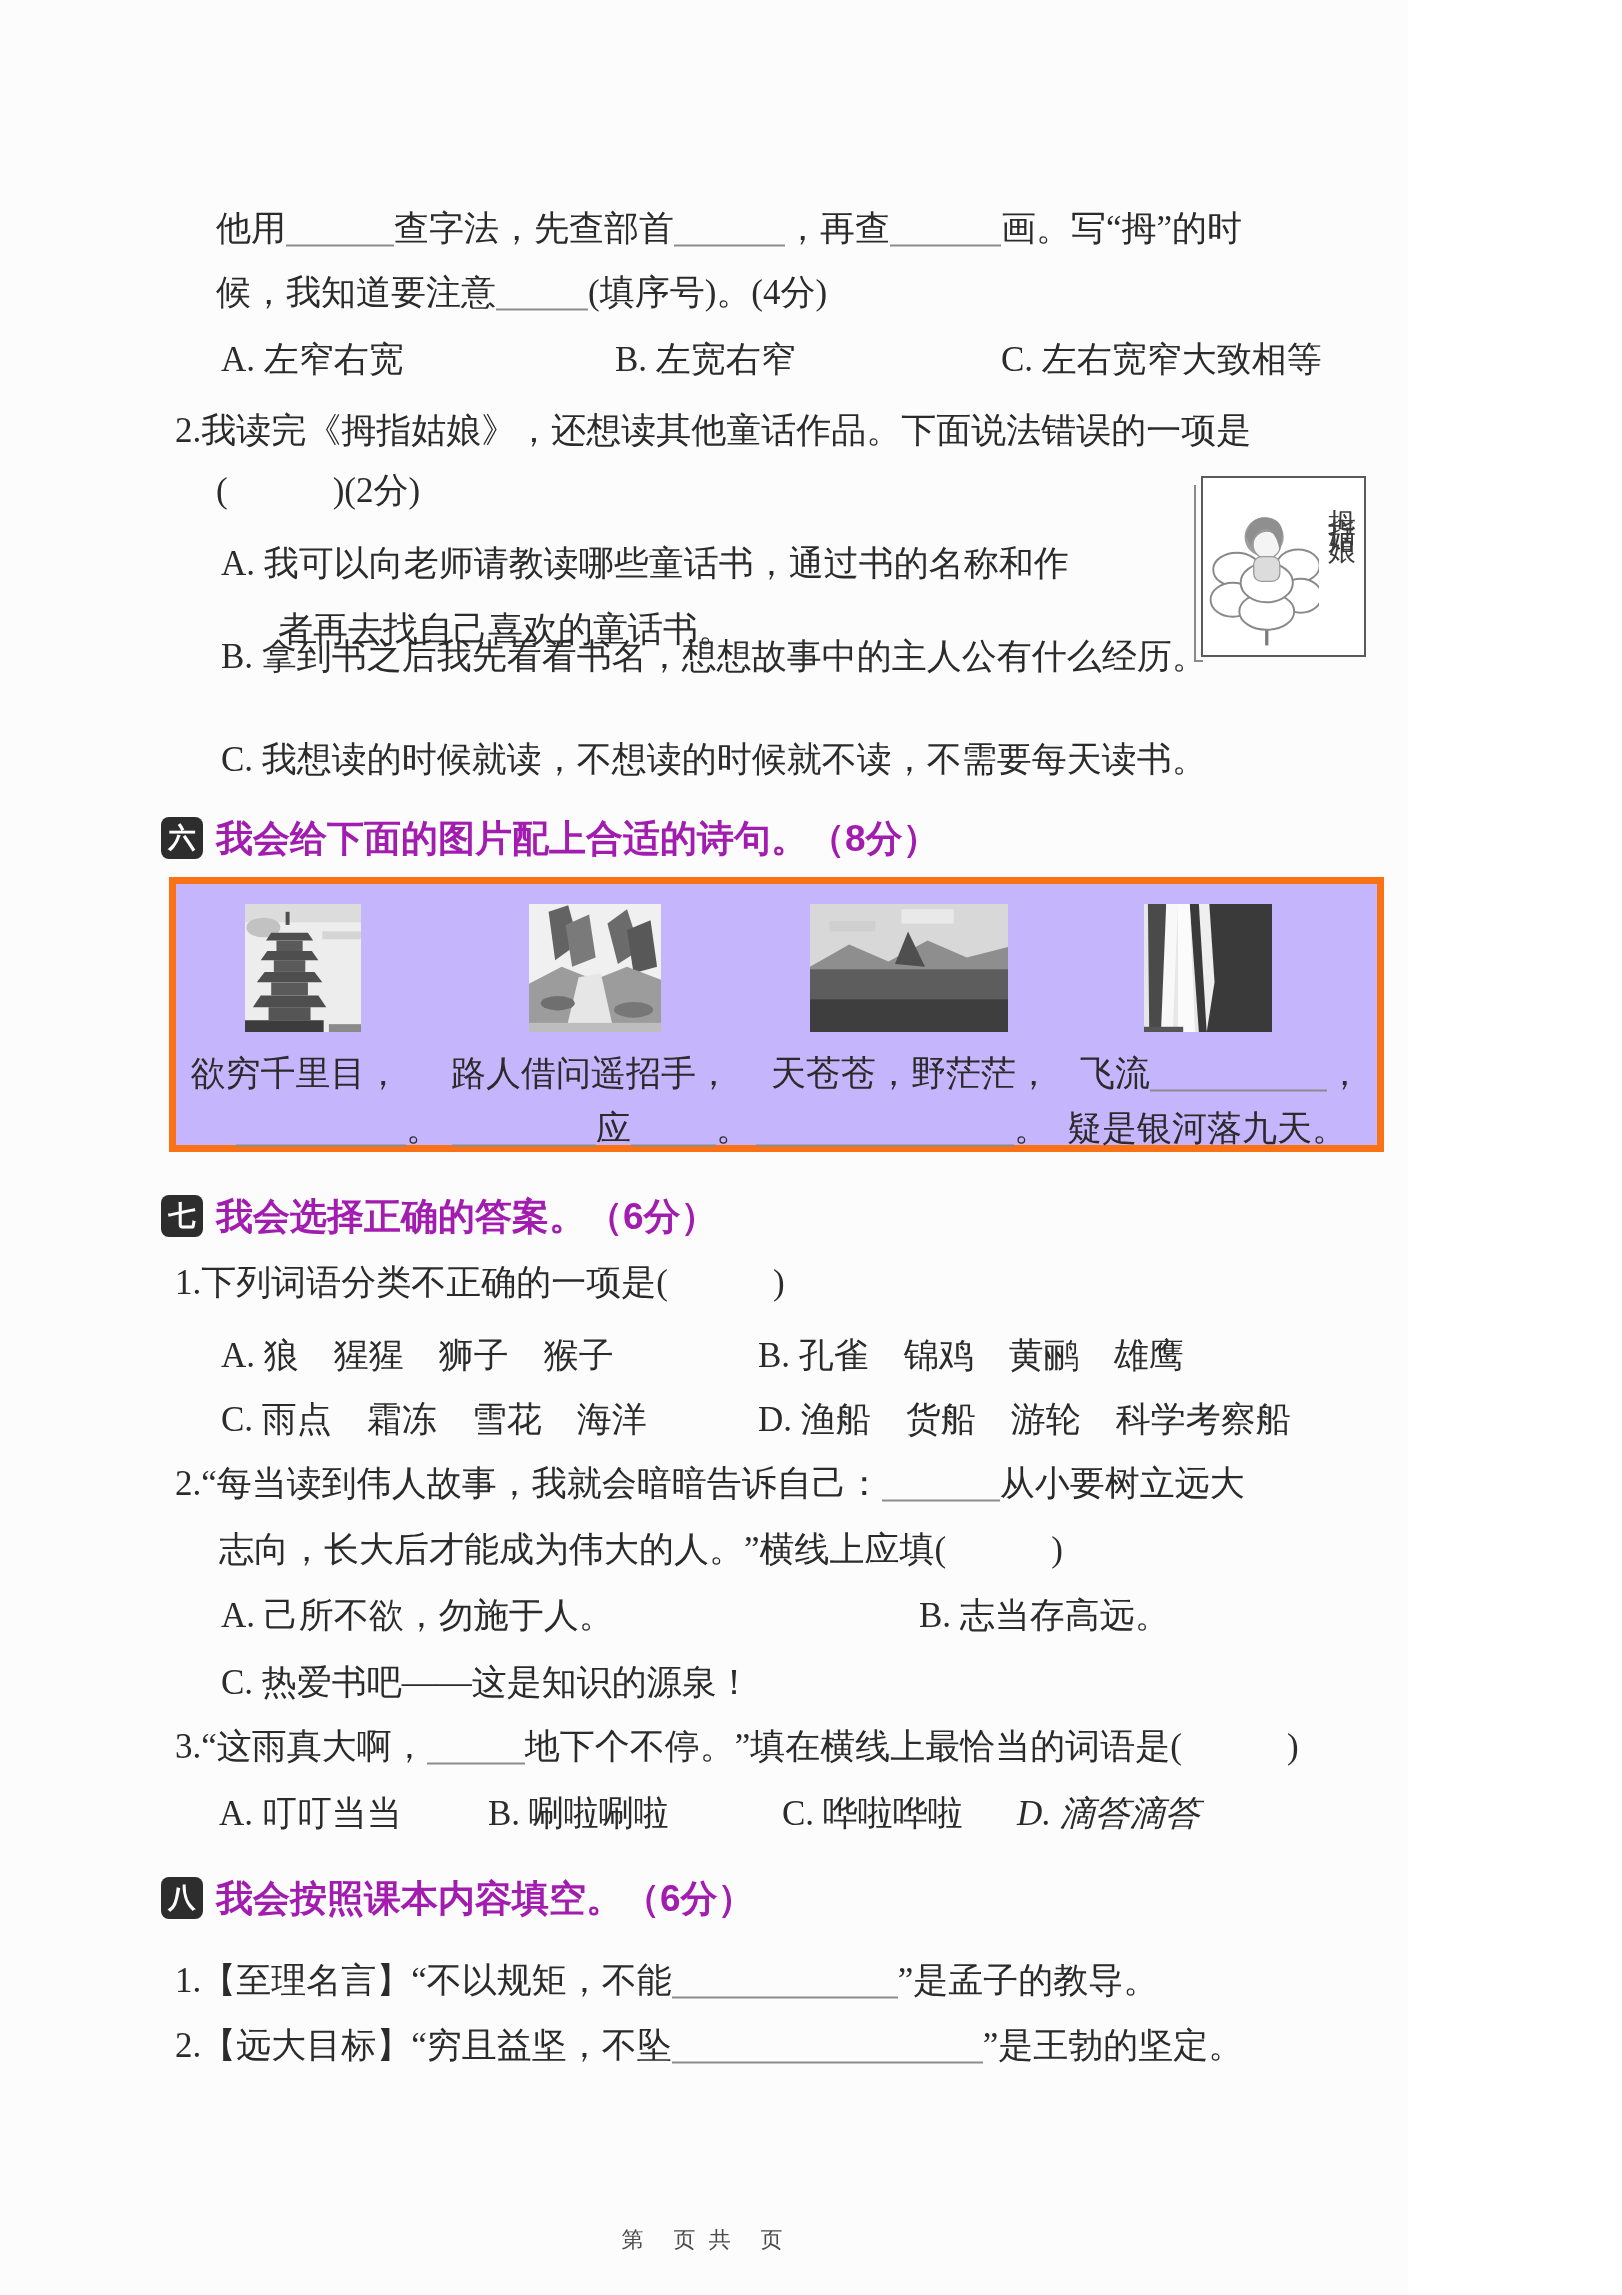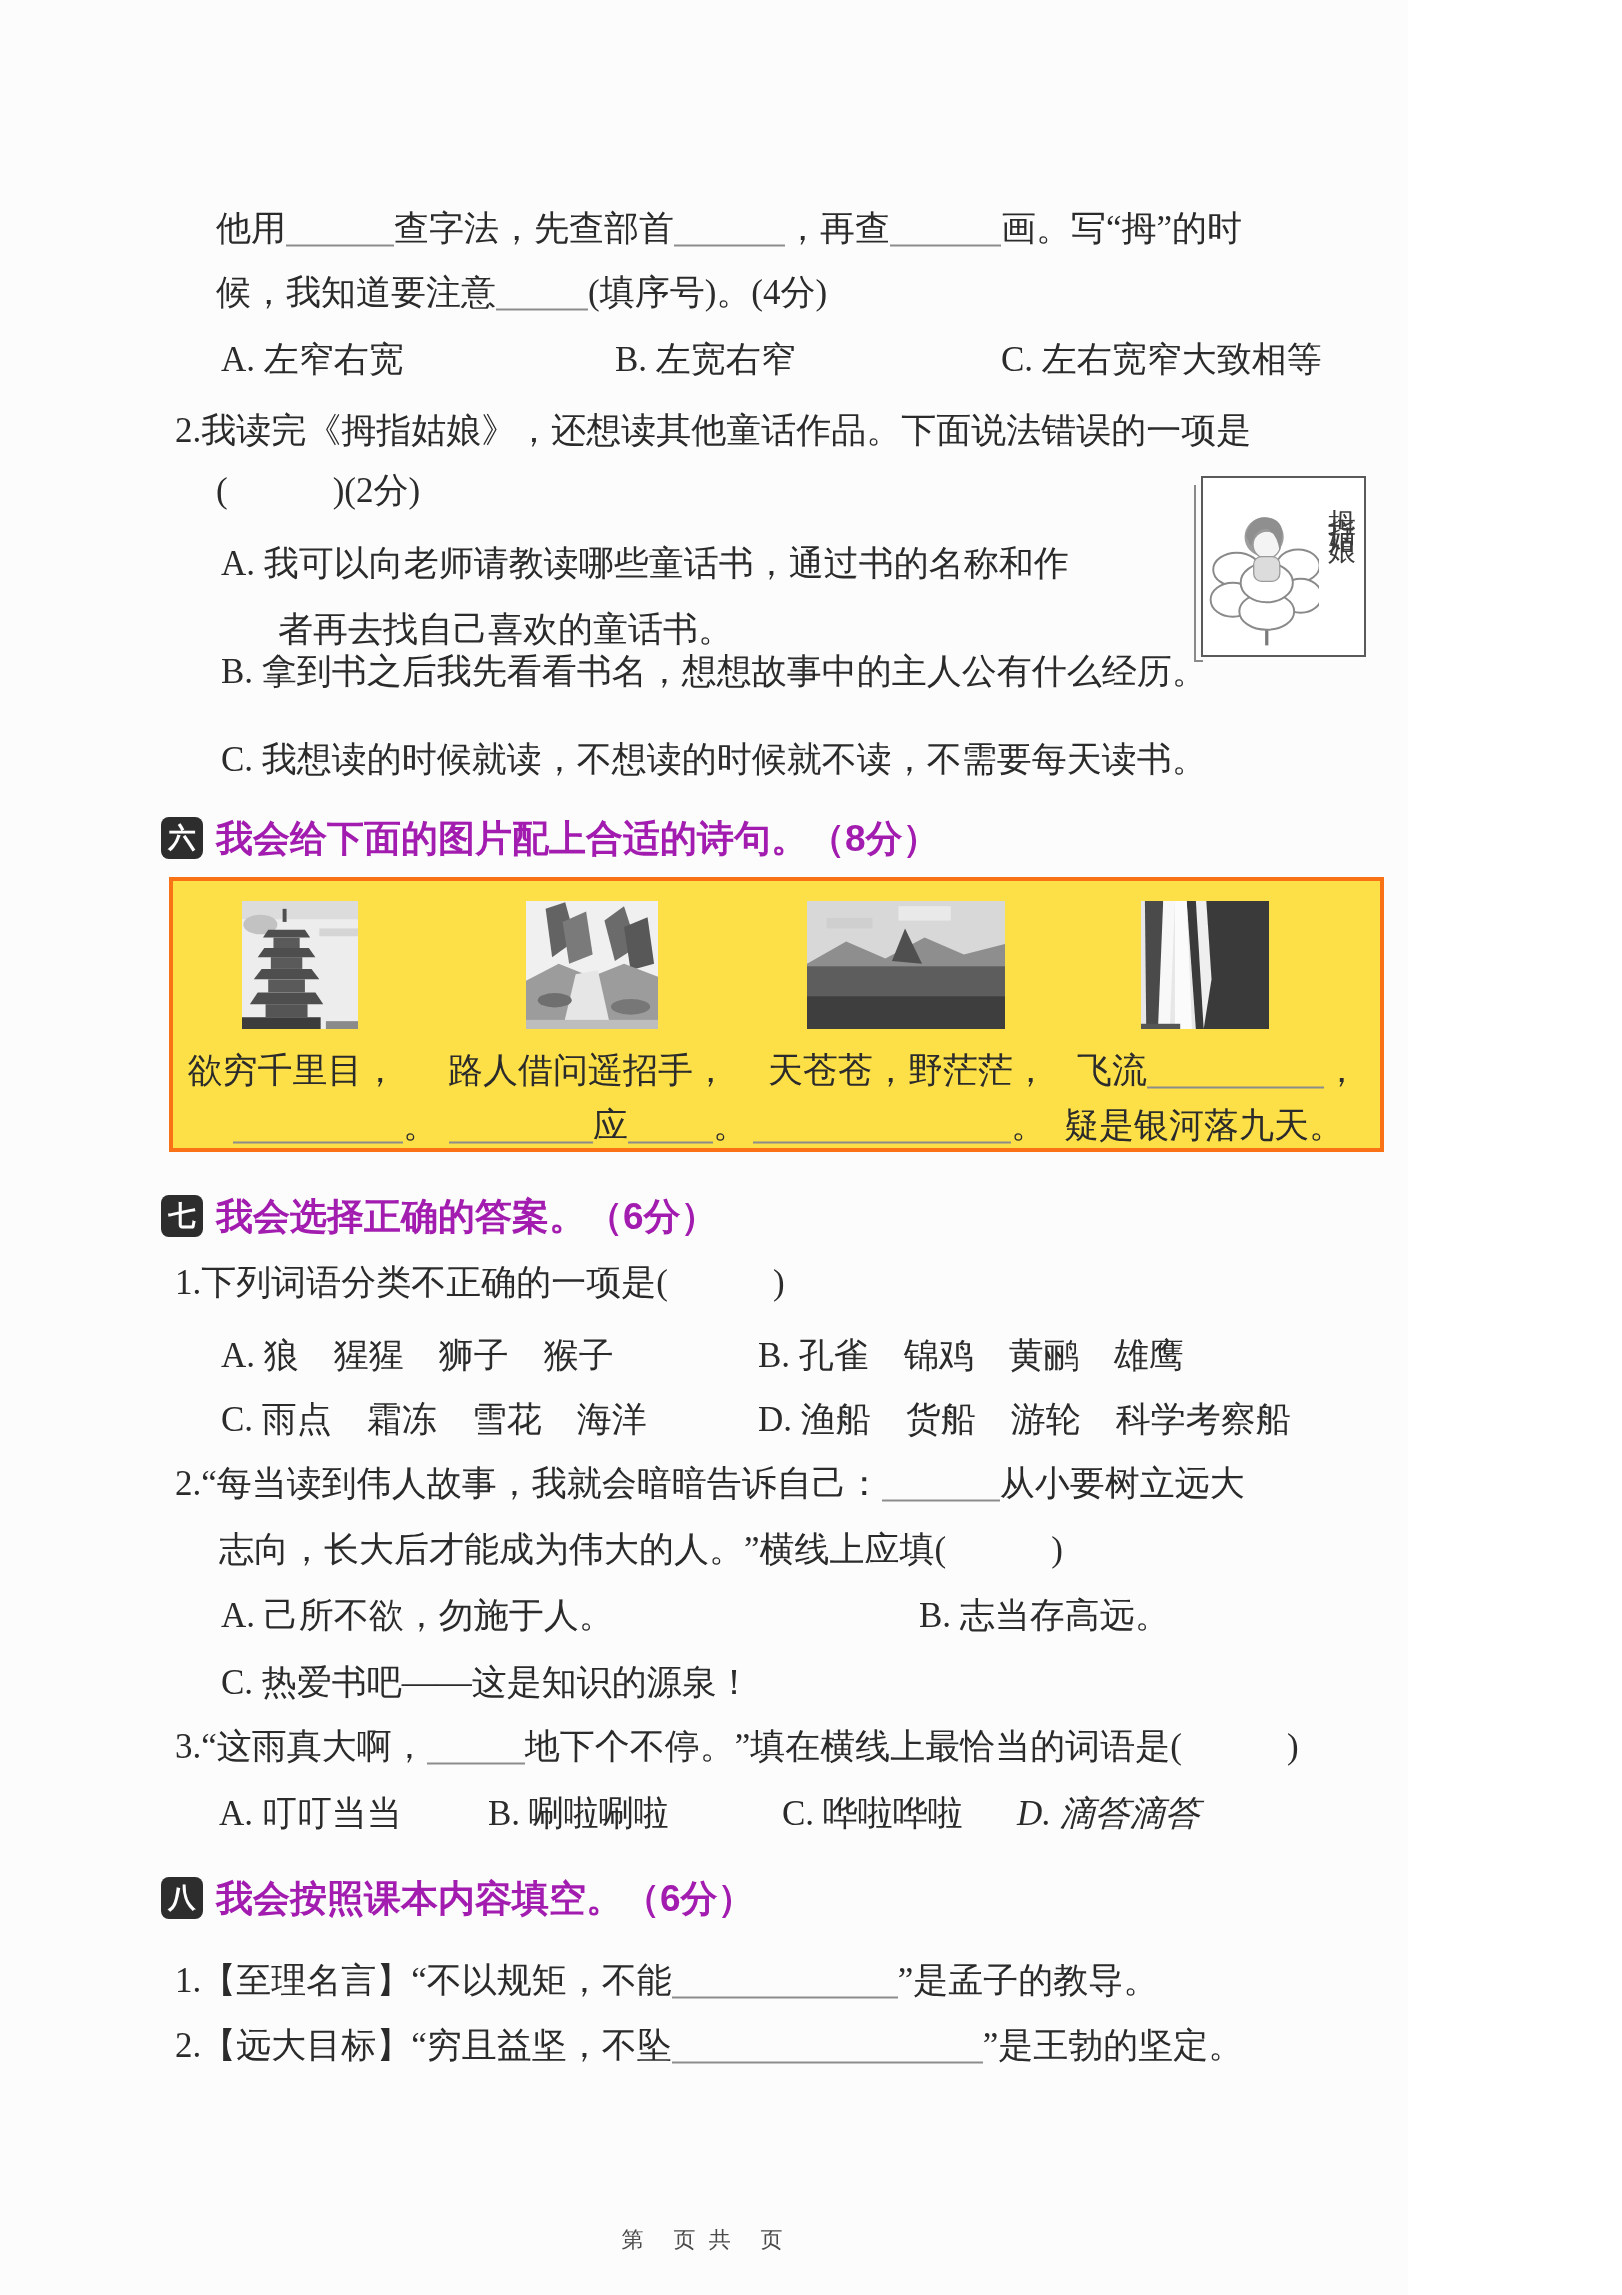--- a/index.html
+++ b/index.html
@@ -26,21 +26,21 @@
     display:flex; align-items:center; justify-content:center;
   }
   .sec-title {
     position:absolute; white-space:nowrap;
     font-family:"Liberation Sans", sans-serif; font-weight:700;
     font-size:37px; line-height:42px; color:#a21caf;text-align:right;
   }
   .imgbox {
     position:absolute; left:169px; top:877px;
     width:1215px; height:275px;
-    border:4px solid #f97316; background:#fde047;
+    border:7px solid #f97316; background:#c4b5fd;
   }
   .photo { position:absolute; top:19.6px; height:128px; }
   .photo svg { display:block; width:100%; height:100%; }
   .poem { position:absolute; white-space:nowrap; font-size:35px; line-height:39px; color:#2b2b2b; }
   .book {
     position:absolute; left:1201px; top:476px; width:165px; height:181px;
     border:2px solid #5a5a5a; background:#ffffff;
   }
   .book .pages {
     position:absolute; left:-9.2px; top:6.5px; width:9.2px; height:100%;
@@ -69,21 +69,21 @@
     <span>候，我知道要注意</span><span class="blank" style="width:92px;"></span><span>(填序号)。(4分)</span>
   </div>
   <div class="line" style="left:221px; top:339px;">A. 左窄右宽</div>
   <div class="line" style="left:615px; top:339px;">B. 左宽右窄</div>
   <div class="line" style="left:1001px; top:339px;">C. 左右宽窄大致相等</div>
 
   <div class="line" style="left:175px; top:410px;">2.我读完《拇指姑娘》，还想读其他童话作品。下面说法错误的一项是</div>
   <div class="line" style="left:216px; top:470px;">(　　　)(2分)</div>
   <div class="line" style="left:221px; top:543px;">A. 我可以向老师请教读哪些童话书，通过书的名称和作</div>
   <div class="line" style="left:278px; top:609px;">者再去找自己喜欢的童话书。</div>
-  <div class="line" style="left:221px; top:651px;">B. 拿到书之后我先看看书名，想想故事中的主人公有什么经历。</div>
+  <div class="line" style="left:221px; top:636px;">B. 拿到书之后我先看看书名，想想故事中的主人公有什么经历。</div>
   <div class="line" style="left:221px; top:739px;">C. 我想读的时候就读，不想读的时候就不读，不需要每天读书。</div>
 
   <div class="book">
     <div class="pages"></div>
     <div class="cover-art">
       <svg viewBox="0 0 170 240">
         <line x1="90" y1="200" x2="90" y2="238" stroke="#7a7a7a" stroke-width="5"></line>
         <g fill="#ffffff" stroke="#8a8a8a" stroke-width="3">
           <ellipse cx="44" cy="122" rx="36" ry="26"></ellipse>
           <ellipse cx="138" cy="116" rx="33" ry="25"></ellipse>

